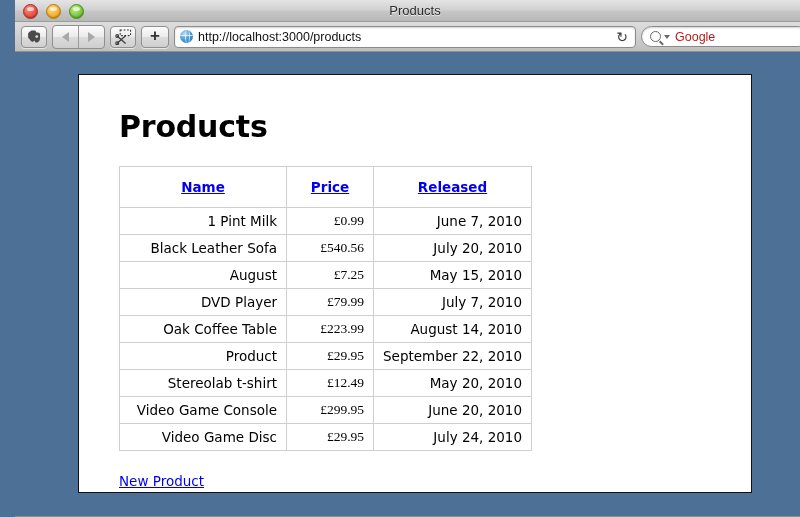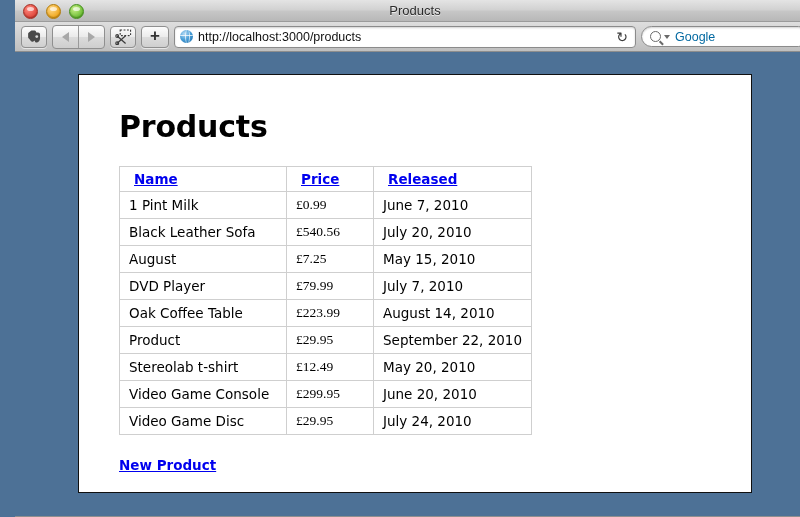--- a/index.html
+++ b/index.html
@@ -222,21 +222,21 @@
     width: 0; height: 0;
     border-left: 3.5px solid transparent;
     border-right: 3.5px solid transparent;
     border-top: 4px solid #6a6a6a;
     margin-left: 3px;
     margin-right: 5px;
     flex: 0 0 auto;
   }
   .search-placeholder {
     font-size: 12.5px;
-    color: #0369a1;
+    color: #b91c1c;
   }
 
   
   .viewport {
     position: relative;
     height: 464px;
     background: #4d7196;
     box-sizing: border-box;
   }
 
@@ -268,37 +268,37 @@
   table.products {
     border-collapse: collapse;
     font-size: 13.5px;
     color: #000;
     font-family: "DejaVu Sans", sans-serif;
   }
   table.products th,
   table.products td {
     border: 1px solid #cfcfcf;
     padding: 5px 9px;
-    text-align: left;
+    text-align: right;
     white-space: nowrap;
     line-height: 16px;
   }
   table.products th {
-    text-align: left;
+    text-align: center;
     font-weight: bold;
-    padding: 4px 14px;
+    padding: 12px 14px;
   }
   table.products th a,
   a.new-product {
     color: #0000ee;
     text-decoration: underline;
     font-weight: bold;
   }
   a.new-product {
-    font-weight: bold;
+    font-weight: normal;
     font-size: 13.5px;
     font-family: "DejaVu Sans", sans-serif;
     display: inline-block;
     margin-top: 22px;
   }
   td.col-name  { min-width: 148px; }
   td.col-price { min-width: 68px; font-family: Liberation Serif, serif; }
   td.col-date  { min-width: 118px; }
 
   

